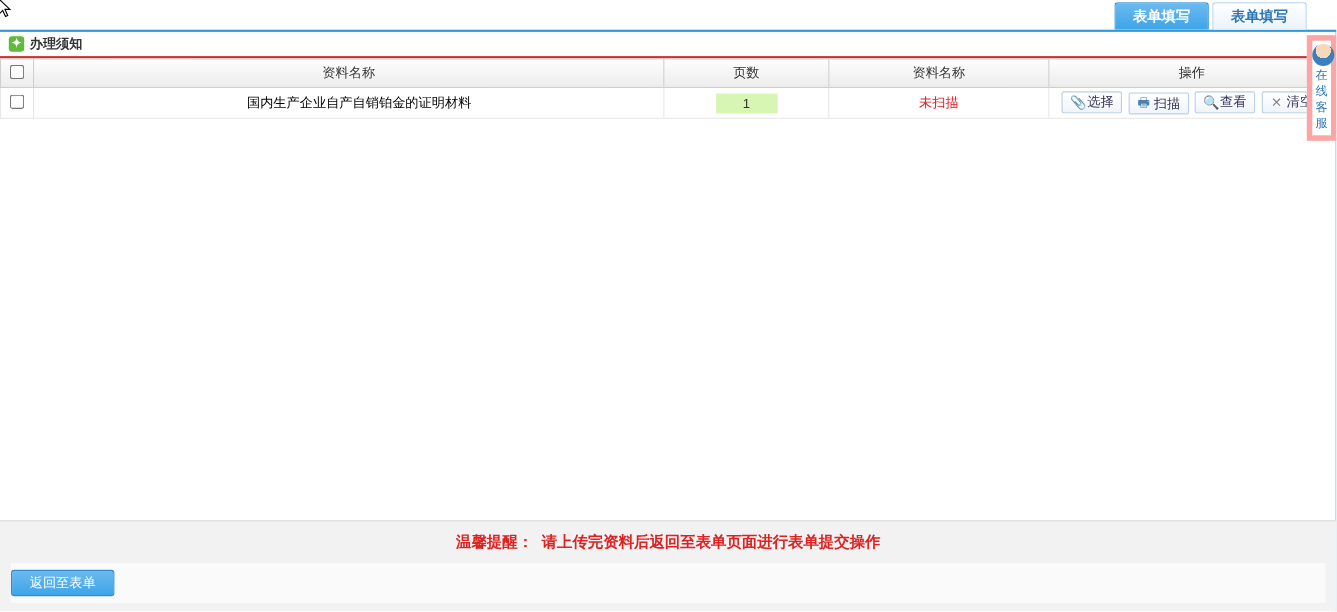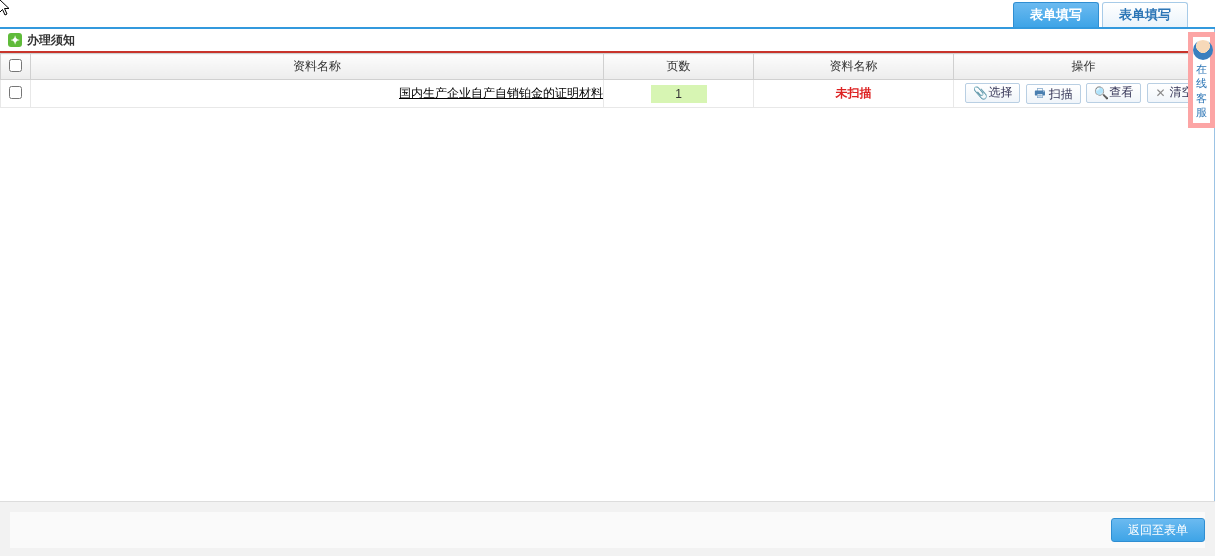--- a/index.html
+++ b/index.html
@@ -13,37 +13,37 @@
     .cursor { position: absolute; top: -2px; left: -2px; z-index: 100; }
     
     .section-title { height: 22px; display: flex; align-items: center; padding: 2px 8px; font-size: 12px; font-weight: bold; color: #333; }
     .section-title .plus-ic { display:inline-flex; width:14px; height:14px; background:#5fbb3a; border-radius:3px; color:#fff; align-items:center; justify-content:center; font-size:11px; margin-right:5px; line-height:1; }
     
     .red-line { height:2px; background:#c8342b; }
     
     table.grid { width: 100%; border-collapse: collapse; table-layout: fixed; }
     table.grid th { background: linear-gradient(#fdfdfd,#ececec); height:26px; border:1px solid #d0d0d0; font-weight: normal; color:#333; font-size:12px; }
     table.grid td { height:28px; border:1px solid #e8e8e8; text-align:center; font-size:12px; }
-    table.grid td.name-cell { text-align:right; padding-left:19px;text-decoration:underline; }
+    table.grid td.name-cell { text-align:center; padding-left:19px; }
     
     .pages-box { display:inline-block; min-width:56px; background:#d7f5b3; color:#333; padding:2px 0; }
-    .status-red { color:#d22; font-weight:bold; }
+    .status-red { color:#d22; font-weight:normal; }
     
     .op-btn { display:inline-flex; align-items:center; gap:3px; height:20px; padding:0 7px; margin:0 1px; border:1px solid #b9cfe3; background:linear-gradient(#fff,#f0f5fa); border-radius:2px; cursor:pointer; color:#335; font-size:12px; }
     .op-btn .ic { display:inline-block; width:12px; text-align:center; }
     .ic-clip { color:#777; }
     .ic-print { color:#4a7fb0; }
     .ic-mag { color:#6e94b8; }
     .ic-x { color:#888; }
     
     input[type=checkbox]{ width:13px; height:13px; cursor:pointer; }
     
     .bottom-panel { position:absolute; left:0; right:0; bottom:0; background:#f2f2f2; border-top:1px solid #ddd; padding:10px 0 8px; }
     .reminder-line { text-align:center; color:#d22; font-size:14px; font-weight:bold; margin-bottom:10px; }
-    .btn-row { display:flex; justify-content:flex-end; padding:6px 0; background:#fafafa; margin:0 10px; }
+    .btn-row { display:flex; justify-content:flex-start; padding:6px 0; background:#fafafa; margin:0 10px; }
     .primary-btn { display:inline-flex; align-items:center; justify-content:center; height:24px; padding:0 16px; border:1px solid #2f8ed2; background:linear-gradient(#6bbaf0,#3ea4e7); color:#fff; border-radius:3px; cursor:pointer; font-size:12px; }
     
     .side-widget { position:absolute; right:0; top:32px; width:27px; background:#fff; border:5px solid #fca5a5; text-align:center; padding:3px 0 4px; font-size:11px; color:#2d76b6; line-height:1.3; }
     .side-widget .avatar { width:20px; height:20px; border-radius:50%; background: radial-gradient(circle at 50% 30%, #f7d9b9 40%, #3a7fbf 41%); margin:0 auto 2px; }
     
     .content-wrap { position:absolute; top:29px; left:0; right:0; bottom:0; }
     .main-area { border-right:1px solid #9cc3e4; height:100%; margin-right:0; }
   </style>
 </head>
 <body>
@@ -113,20 +113,23 @@
               </span>
       </td>
     </tr>
   </tbody>
 </table>
 
 </div>
 </div>
 
 <div class="bottom-panel">
+  <div class="reminder-line">
+    <span>温馨提醒：</span>&nbsp;&nbsp;<span>请上传完资料后返回至表单页面进行表单提交操作</span>
+  </div>
   <div class="btn-row">
     <span class="primary-btn">返回至表单</span>
   </div>
 </div>
 
 <div class="side-widget">
   <div class="avatar"></div>
   <div>在线</div>
   <div>客服</div>
 </div>

